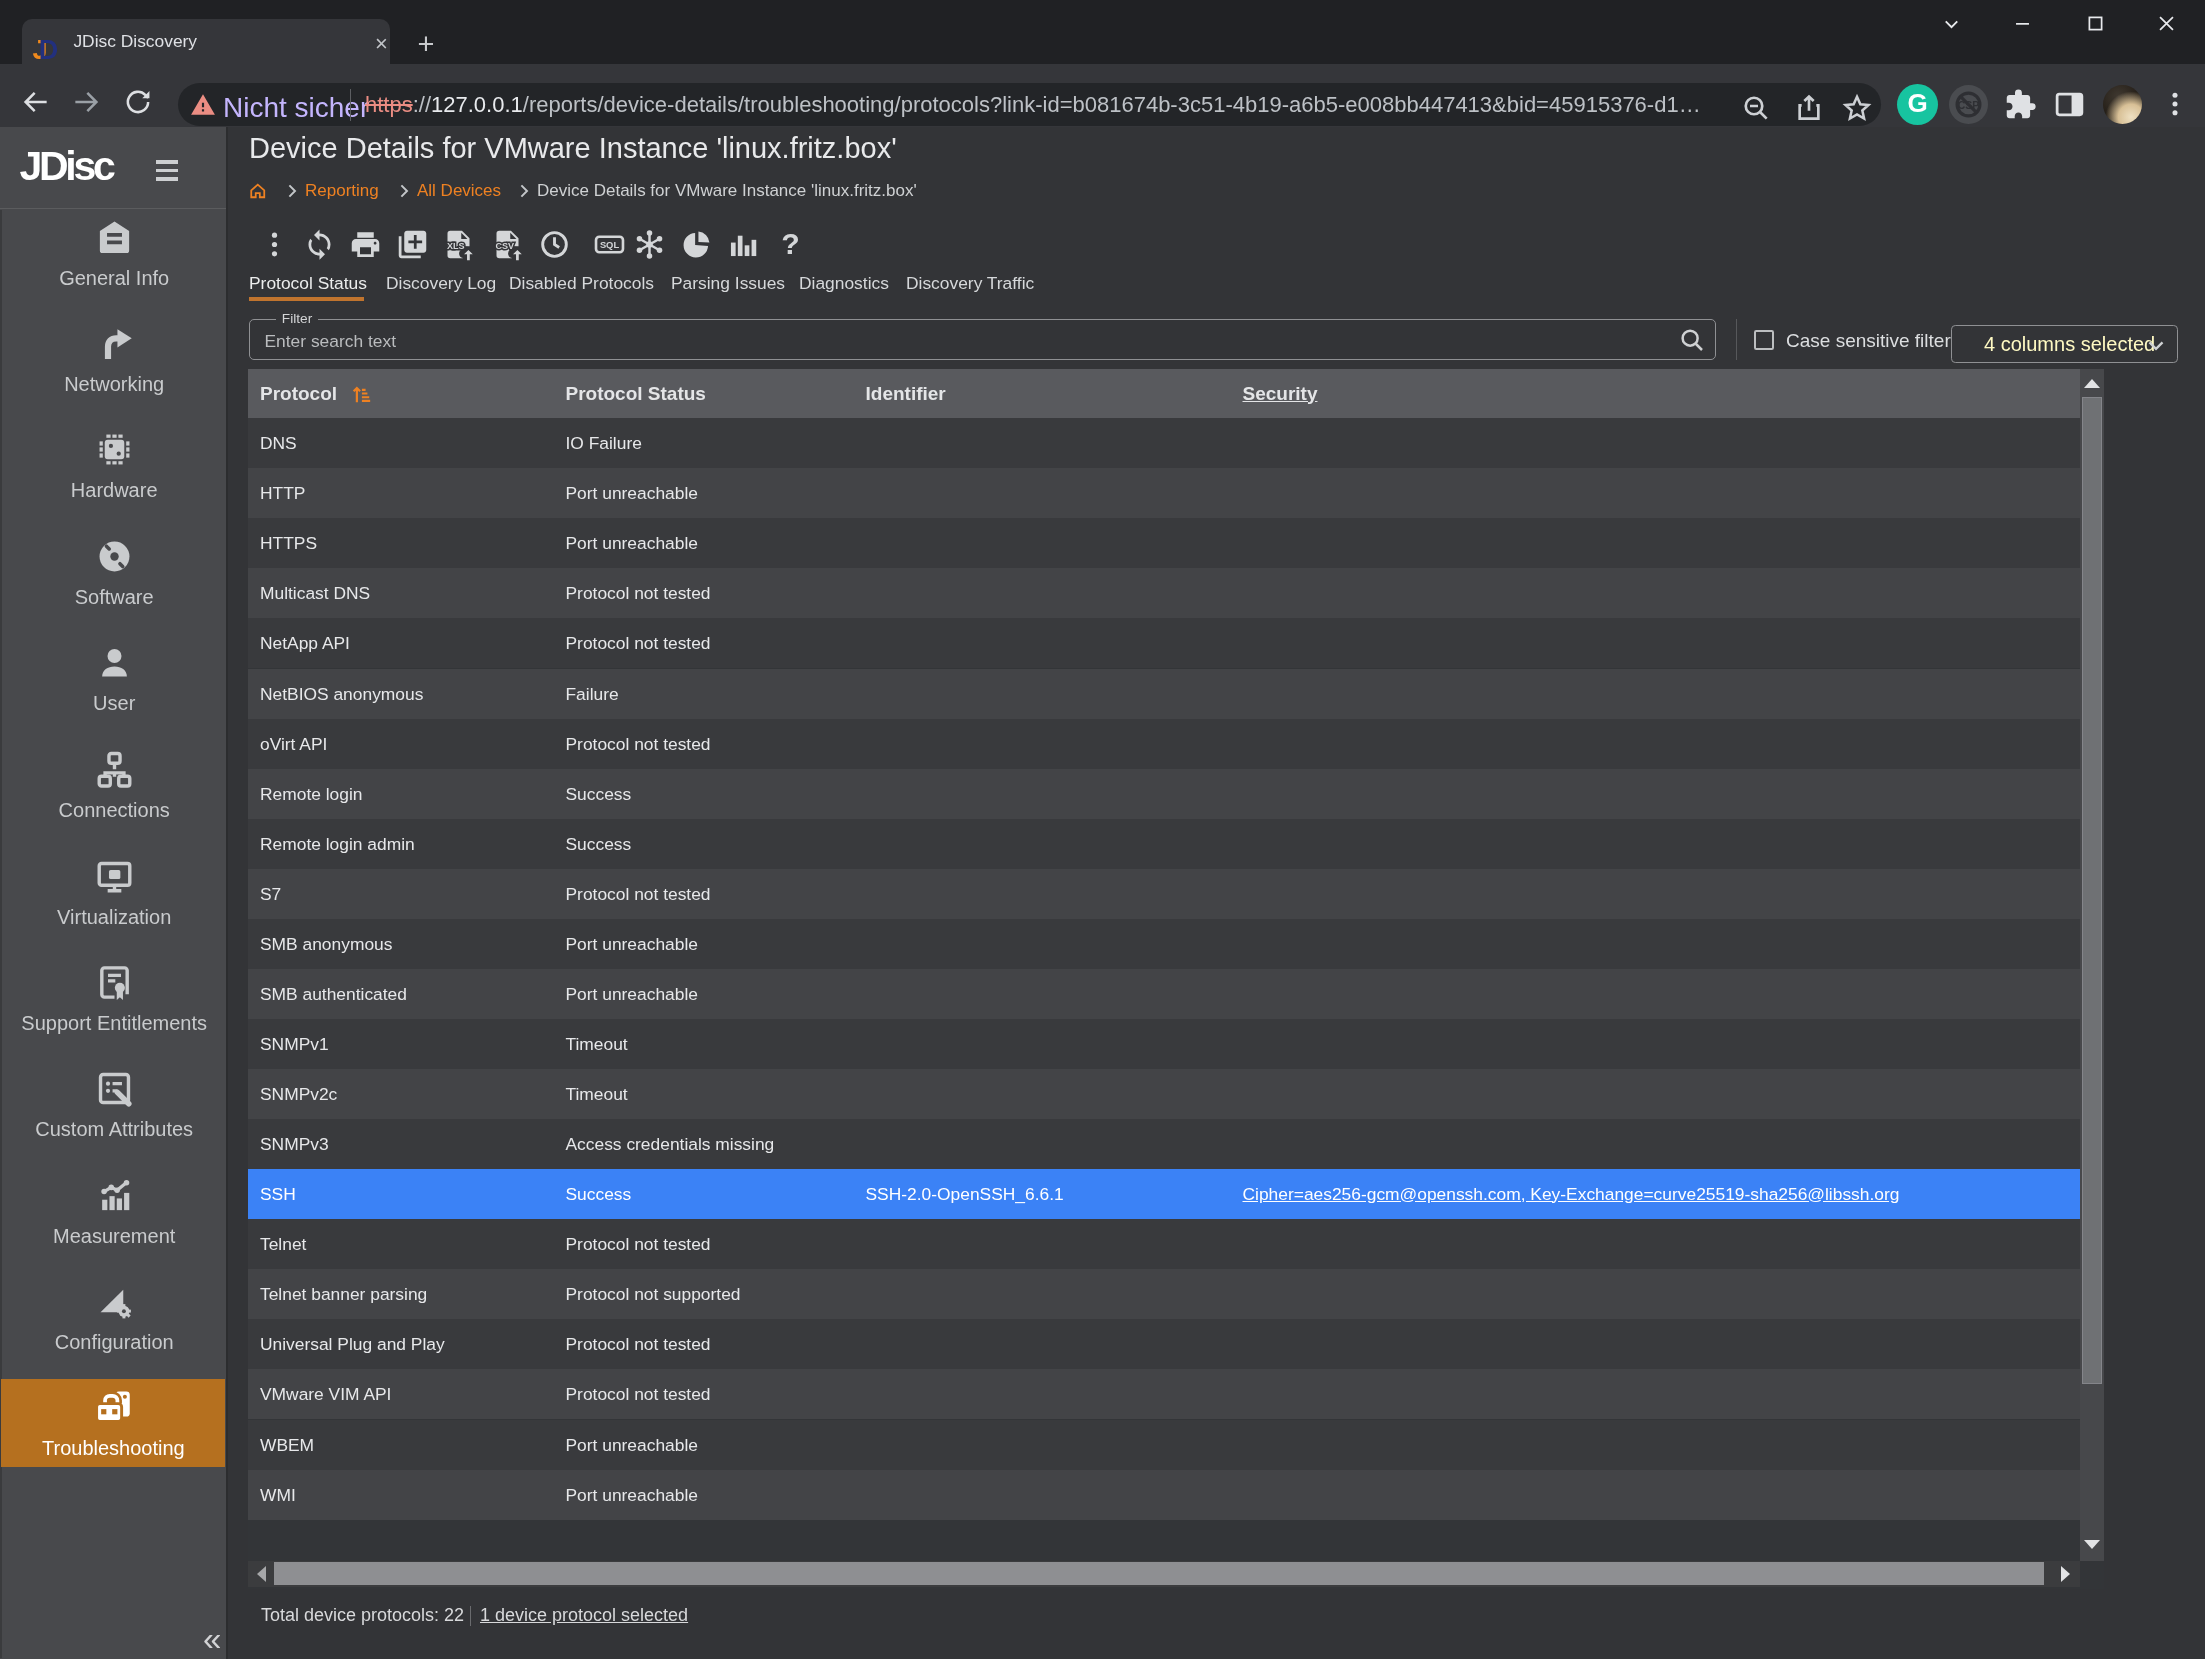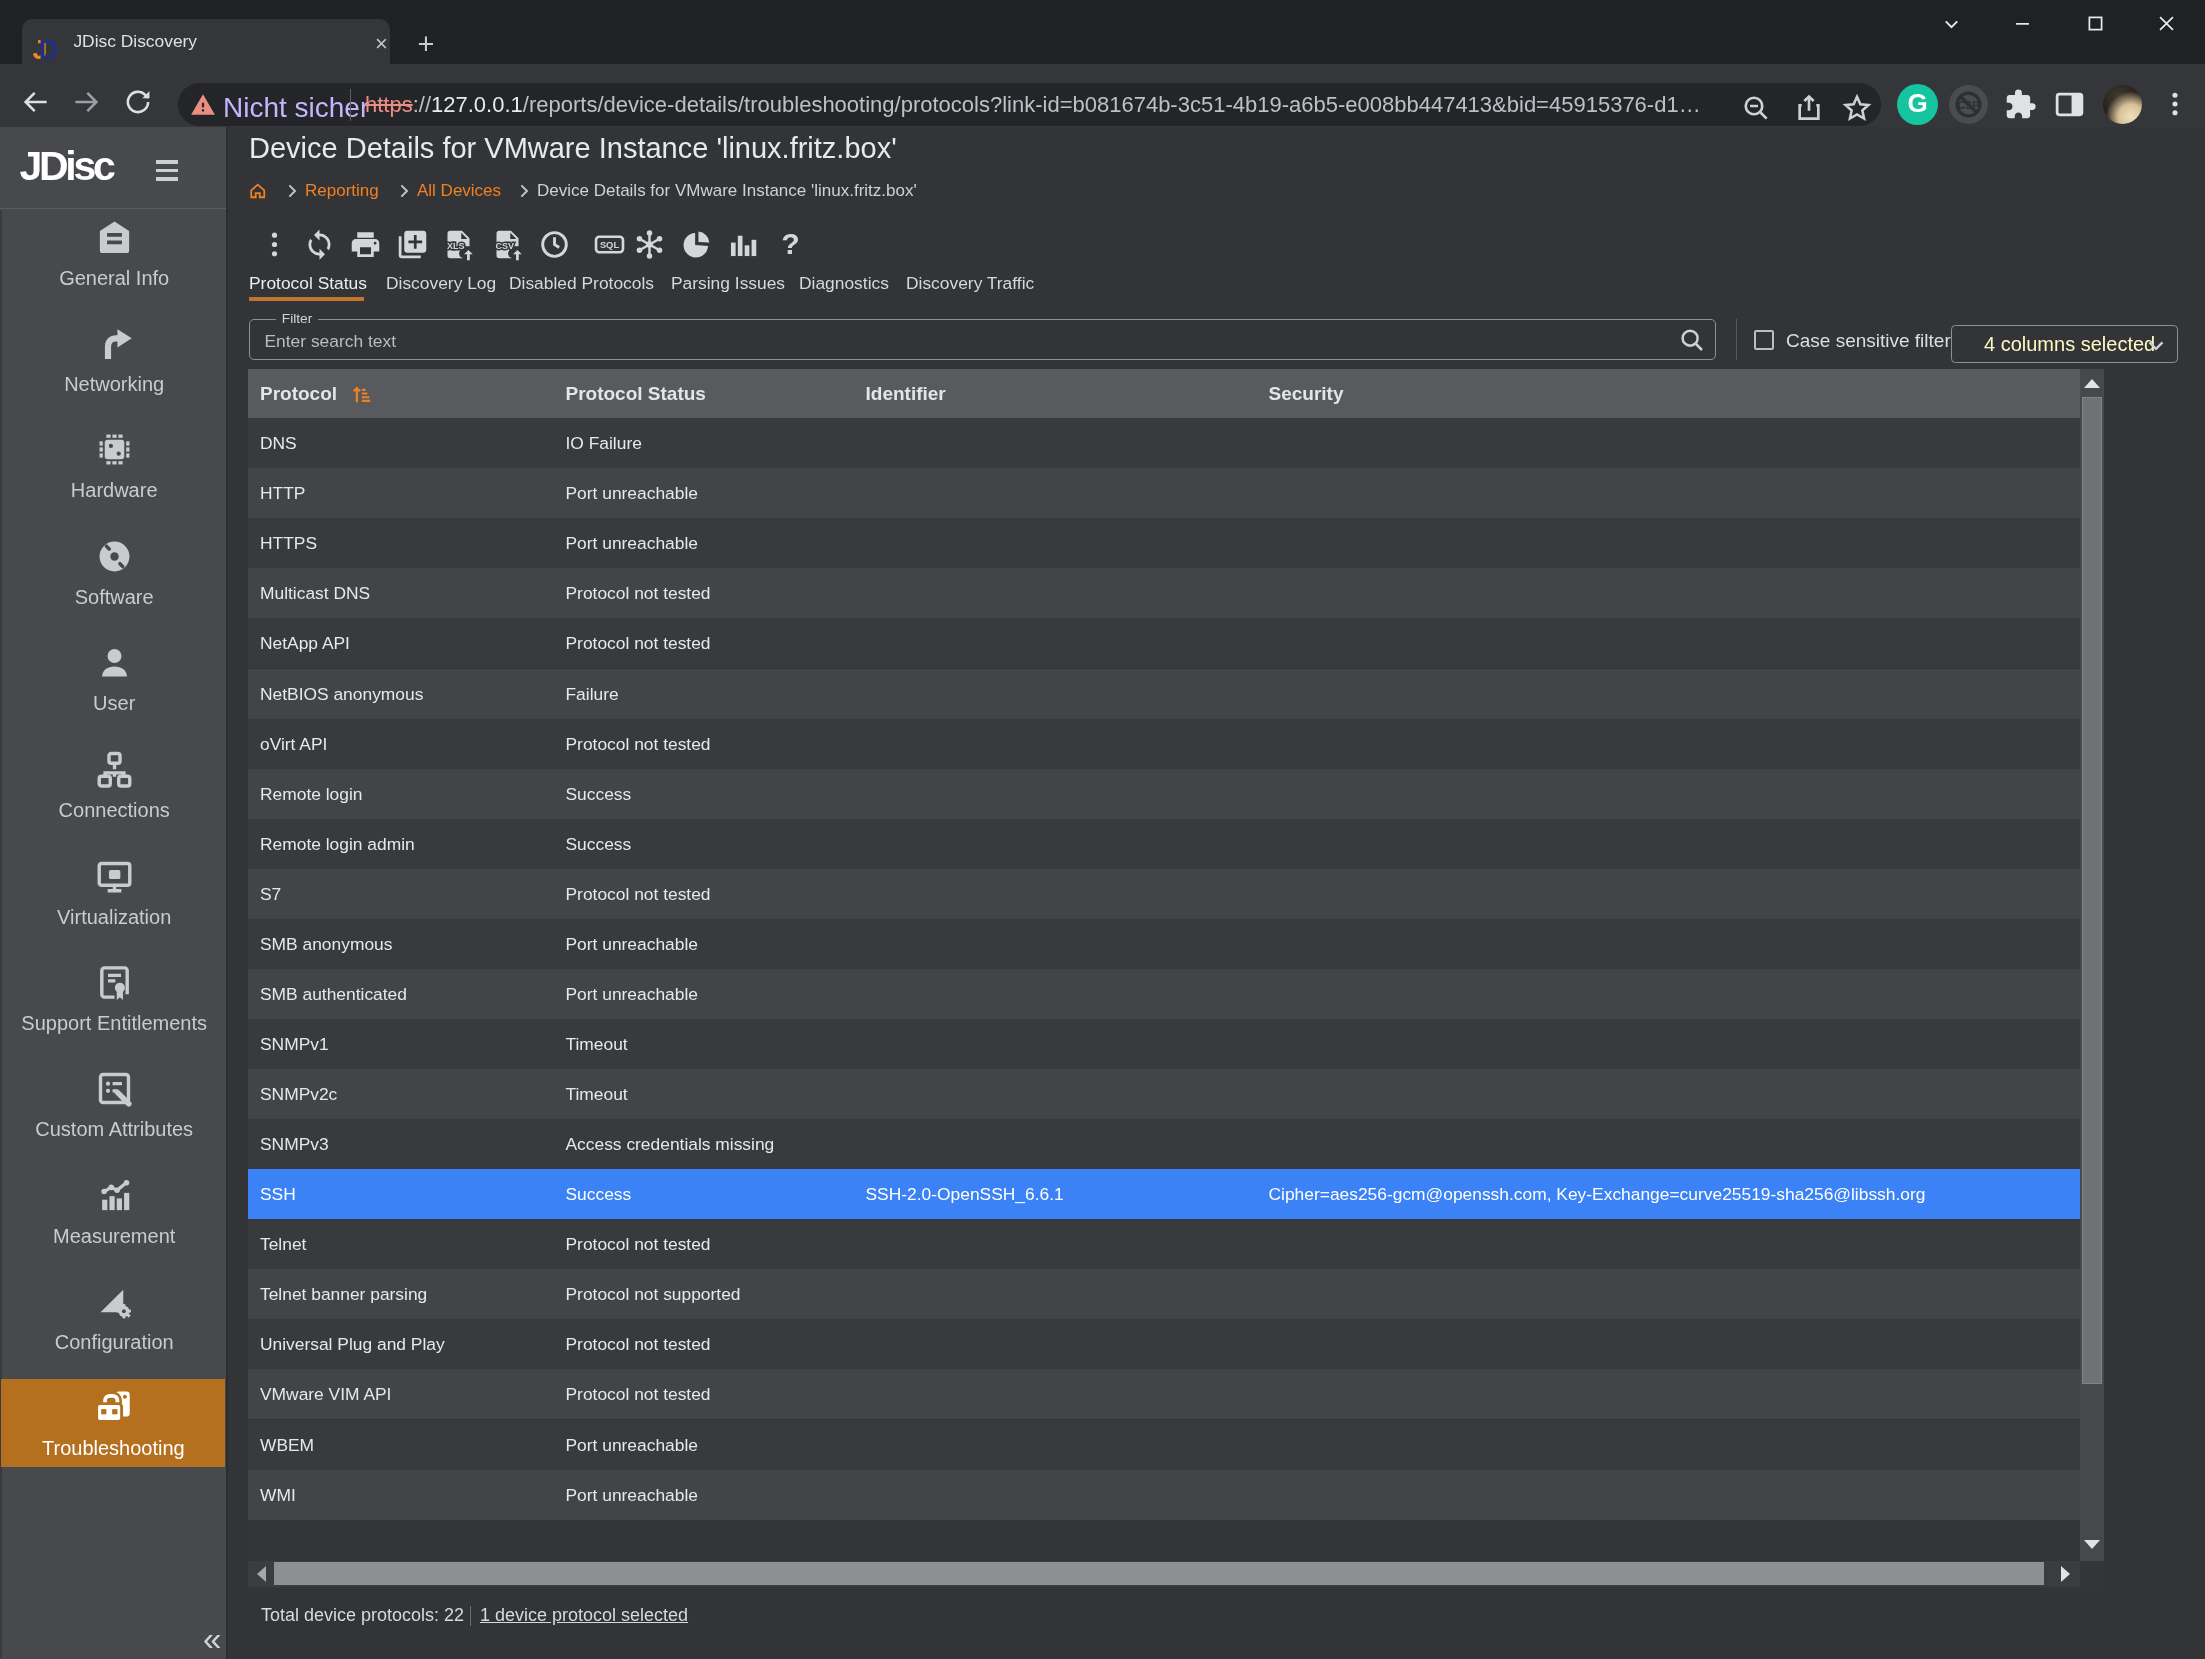--- a/index.html
+++ b/index.html
@@ -51,21 +51,21 @@
 #droptext { position:absolute; left:32px; top:7.2px; font-size:20px; color:#fef9c3; }
 
 
 #tablewrap { position:absolute; left:18px; top:242px; width:1856px; height:1220px; background:#333538; }
 .hrow { position:absolute; left:0; top:0; width:1832px; height:49px; background:#595a5e; color:#e4e5e7; font-weight:bold; }
 .hrow .cell { font-size:19px; }
 .cell { position:absolute; top:0; height:100%; padding-left:14.5px; display:flex; align-items:center; font-size:17.4px; }
 .c1 { left:0; width:303px;padding-left:12px; }
 .c2 { left:303px; width:300px; }
 .c3 { left:603px; width:377px; }
-.c4 { left:1006px; width:852px; }
+.c4 { left:980px; width:852px;text-decoration:underline; }
 .row { position:absolute; left:0; width:1832px; height:50px; color:#e7e8ea; }
 .row.a { background:#393a3d; }
 .row.b { background:#434447; }
 .row.sel { background:#3b82f6; color:#ffffff; }
 
 
 #vscroll { position:absolute; left:1832px; top:0; width:24px; height:1192px; background:#47484b; }
 #vthumb { position:absolute; left:1834px; top:27.5px; width:19.5px; height:987px; background:#6f7174; border:0.7px solid #84858a; }
 #hscroll { position:absolute; left:0; top:1192px; width:1832px; height:26px; background:#3b3c3e; }
 #hthumb { position:absolute; left:26px; top:1193px; width:1770px; height:23px; background:#8e8f92; }

